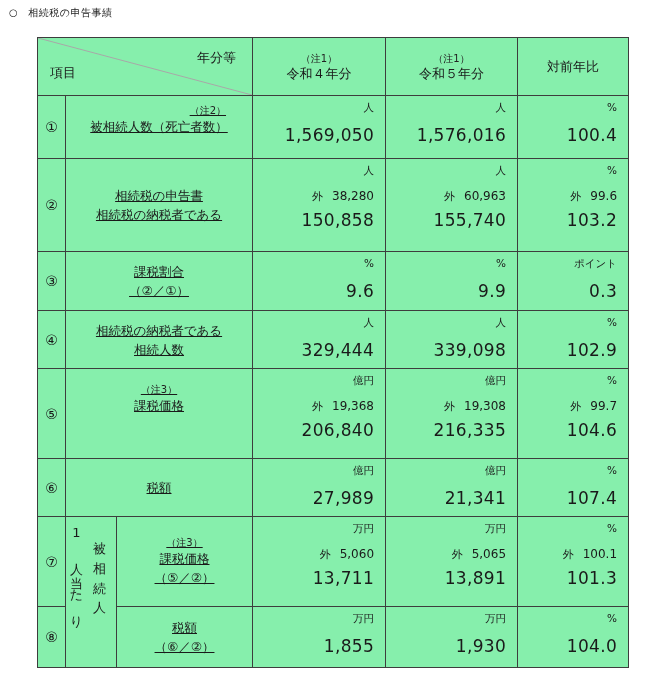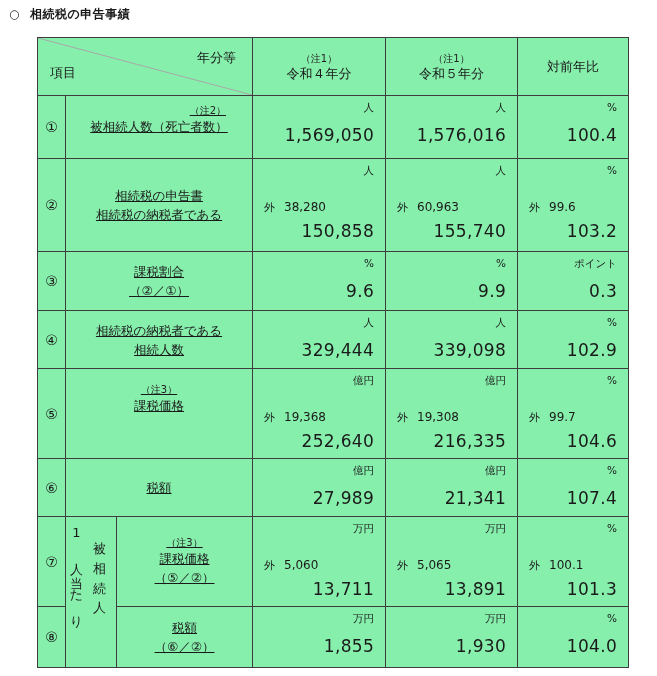--- a/index.html
+++ b/index.html
@@ -1,20 +1,20 @@
 <!DOCTYPE html>
 <html><head>
 <meta charset="utf-8">
 <style>
   html,body{margin:0;padding:0;background:#ffffff;}
   body{
     position:relative;width:657px;height:676px;overflow:hidden;
     font-family:"DejaVu Sans","Liberation Sans",sans-serif;color:#1a1a1a;
   }
-  .title{position:absolute;left:9px;top:6px;font-size:12px;font-weight:bold;letter-spacing:0.5px;}
+  .title{position:absolute;left:9px;top:6px;font-size:10px;font-weight:normal;letter-spacing:0.5px;}
   .title .mark{margin-right:10px;}
 
   table.main{
     position:absolute;left:37px;top:37px;width:591px;
     border-collapse:collapse;table-layout:fixed;background:#86efac;
   }
   td{border:1px solid #3d3d3d;padding:0;vertical-align:middle;overflow:hidden;}
 
   
   td.corner{position:relative;}
@@ -34,21 +34,21 @@
   td.lab{text-align:center;font-size:12.5px;line-height:19px;text-decoration:underline;}
   td.lab .note{display:block;}
   td.lab.note-right .note{text-align:right;padding-right:26px;}
   td.lab.lift{padding-bottom:14px;}
   td.lab.lift-more{padding-bottom:30px;}
 
   
   td.val{vertical-align:top;}
   td.val .box{padding:4px 11px 5px 8px;display:flex;flex-direction:column;}
   .unit{text-align:right;font-size:10.5px;height:15px;line-height:15px;}
-  .outer{text-align:left;font-size:12px;margin-top:20px;height:18px;line-height:18px;padding-left:3px;}
+  .outer{text-align:right;font-size:12px;margin-top:9px;height:18px;line-height:18px;padding-left:3px;}
   .oprefix{font-size:11px;margin-right:9px;}
   .value{text-align:right;font-size:17px;line-height:22px;margin-top:9px;letter-spacing:0.3px;}
   .outer + .value{margin-top:4px;}
 
   
   td.vcell{position:relative;}
   .vtext{position:absolute;writing-mode:vertical-rl;text-orientation:upright;
          font-size:13px;line-height:1;}
   .vtext.v-left{left:4px;top:8px;letter-spacing:13px;}
   .vtext.v-right{left:27px;top:14px;letter-spacing:20px;}
@@ -202,21 +202,21 @@
   <tr style="height:90px">
     <td class="num">⑤</td>
     <td class="lab lift-more" colspan="2">
       <span class="note">（注3）</span>
       <span>課税価格</span>
     </td>
     <td class="val">
           <div class="box">
       <div class="unit">億円</div>
       <div class="outer"><span class="oprefix">外</span><span>19,368</span></div>
-      <div class="value">252,640</div>
+      <div class="value">206,840</div>
     </div>
         </td>
     <td class="val">
           <div class="box">
       <div class="unit">億円</div>
       <div class="outer"><span class="oprefix">外</span><span>19,308</span></div>
       <div class="value">216,335</div>
     </div>
         </td>
     <td class="val">

